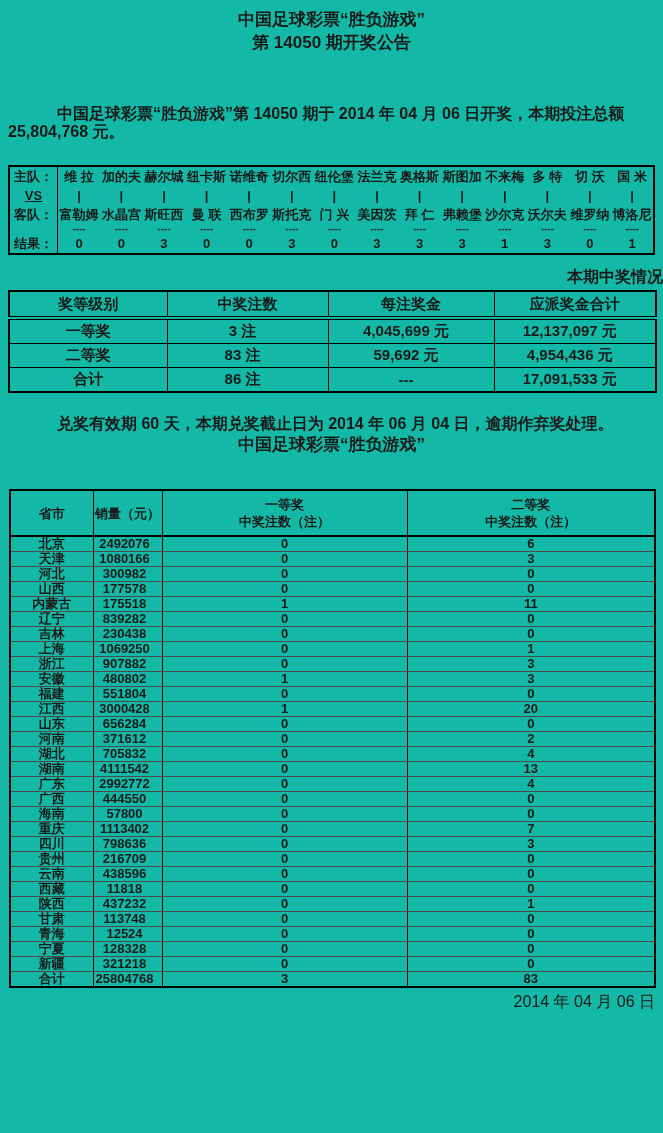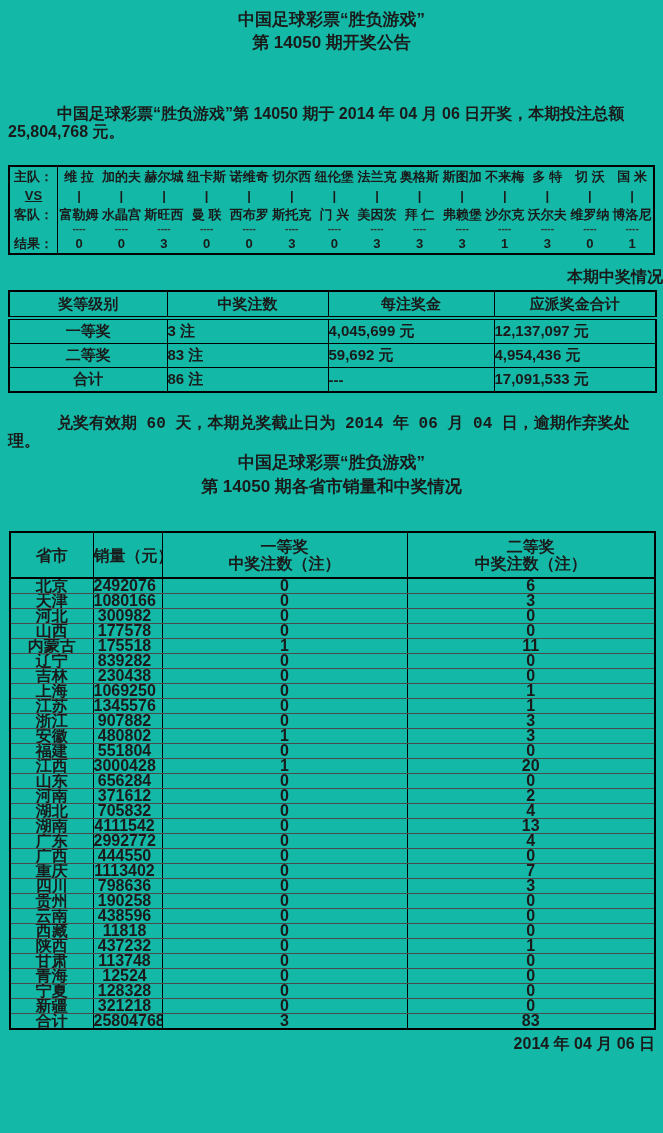--- a/index.html
+++ b/index.html
@@ -20,21 +20,21 @@
   .doc-title2 { margin: 0; font-size: 17px; line-height: 24px; text-align: center; font-weight: 700; }
   
   .para {
     margin: 0 8px;
     font-size: 16px;
     line-height: 18px;
     text-indent: 49px;
     text-align: left;
   }
   .para1 { margin-top: 51px; }
-  .para2 { margin-top: 22px; font-family: Liberation Mono, monospace; }
+  .para2 { margin-top: 22px; }
   
   .match-table {
     border-collapse: collapse;
     table-layout: fixed;
     width: 647px;
     margin: 24px 0 0 8px;
     border: 2px solid #000;
     font-size: 13px;
   }
   .match-table td, .match-table th {
@@ -78,43 +78,43 @@
   .prize-table col.pc2 { width: 161px; }
   .prize-table col.pc3 { width: 166px; }
   .prize-table col.pc4 { width: 162px; }
   
   .province-table {
     border-collapse: collapse;
     table-layout: fixed;
     width: 645px;
     margin: 32px 0 0 9px;
     border: 2px solid #000;
-    font-size: 16px;
+    font-size: 13px;
   }
   .province-table th, .province-table td {
     border-left: 1px solid #000;
     border-right: 1px solid #000;
     border-bottom: 1px solid #4a4a4a;
     padding: 0;
     font-weight: 700;
     white-space: nowrap;
     overflow: hidden;
   }
   .province-table thead th { border-bottom: 2px solid #000; height: 44px; text-align: center; line-height: 17px; }
   .province-table td { height: 14px; line-height: 14px; }
   .province-table col.vc1 { width: 83px; }
   .province-table col.vc2 { width: 69px; }
   .province-table col.vc3 { width: 245px; }
   .province-table col.vc4 { width: 248px; }
   
   .c { text-align: center; }
-  .r { text-align: left; padding-right: 10px !important; }
+  .r { text-align: center; padding-right: 10px !important; }
   .r-sm { text-align: center; padding-right: 6px !important; }
   
-  .doc-date { margin: 3px 8px 0 0; text-align: right; font-size: 16px; font-weight: 700; line-height: 21px; }
+  .doc-date { margin: 3px 8px 0 0; text-align: right; font-size: 16px; font-weight: 400; line-height: 21px; }
 </style>
 </head>
 <body>
 
 <div class="page">
 
   <div class="doc-title">中国足球彩票“胜负游戏”</div>
   <div class="doc-title">第 14050 期开奖公告</div>
 
   <p class="para para1">中国足球彩票“胜负游戏”第 14050 期于 2014 年 04 月 06 日开奖，本期投注总额 25,804,768 元。</p>
@@ -244,21 +244,20 @@
           <td class="r">86 注</td>
           <td class="r">---</td>
           <td class="r">17,091,533 元</td>
         </tr>
       </tbody>
   </table>
 
   <p class="para para2">兑奖有效期 60 天，本期兑奖截止日为 2014 年 06 月 04 日，逾期作弃奖处理。</p>
 
   <div class="doc-title2">中国足球彩票“胜负游戏”</div>
-  <div class="doc-title2">第 14050 期各省市销量和中奖情况</div>
 
   <table class="province-table">
     <colgroup>
         <col class="vc1">
         <col class="vc2">
         <col class="vc3">
         <col class="vc4">
       </colgroup>
     <thead>
       <tr>
@@ -317,26 +316,20 @@
           <td class="c">0</td>
           <td class="c">0</td>
         </tr>
         <tr>
           <td class="c">上海</td>
           <td class="r-sm">1069250</td>
           <td class="c">0</td>
           <td class="c">1</td>
         </tr>
         <tr>
-          <td class="c">江苏</td>
-          <td class="r-sm">1345576</td>
-          <td class="c">0</td>
-          <td class="c">1</td>
-        </tr>
-        <tr>
           <td class="c">浙江</td>
           <td class="r-sm">907882</td>
           <td class="c">0</td>
           <td class="c">3</td>
         </tr>
         <tr>
           <td class="c">安徽</td>
           <td class="r-sm">480802</td>
           <td class="c">1</td>
           <td class="c">3</td>
@@ -383,34 +376,40 @@
           <td class="c">0</td>
           <td class="c">4</td>
         </tr>
         <tr>
           <td class="c">广西</td>
           <td class="r-sm">444550</td>
           <td class="c">0</td>
           <td class="c">0</td>
         </tr>
         <tr>
+          <td class="c">海南</td>
+          <td class="r-sm">57800</td>
+          <td class="c">0</td>
+          <td class="c">0</td>
+        </tr>
+        <tr>
           <td class="c">重庆</td>
           <td class="r-sm">1113402</td>
           <td class="c">0</td>
           <td class="c">7</td>
         </tr>
         <tr>
           <td class="c">四川</td>
           <td class="r-sm">798636</td>
           <td class="c">0</td>
           <td class="c">3</td>
         </tr>
         <tr>
           <td class="c">贵州</td>
-          <td class="r-sm">190258</td>
+          <td class="r-sm">216709</td>
           <td class="c">0</td>
           <td class="c">0</td>
         </tr>
         <tr>
           <td class="c">云南</td>
           <td class="r-sm">438596</td>
           <td class="c">0</td>
           <td class="c">0</td>
         </tr>
         <tr>

